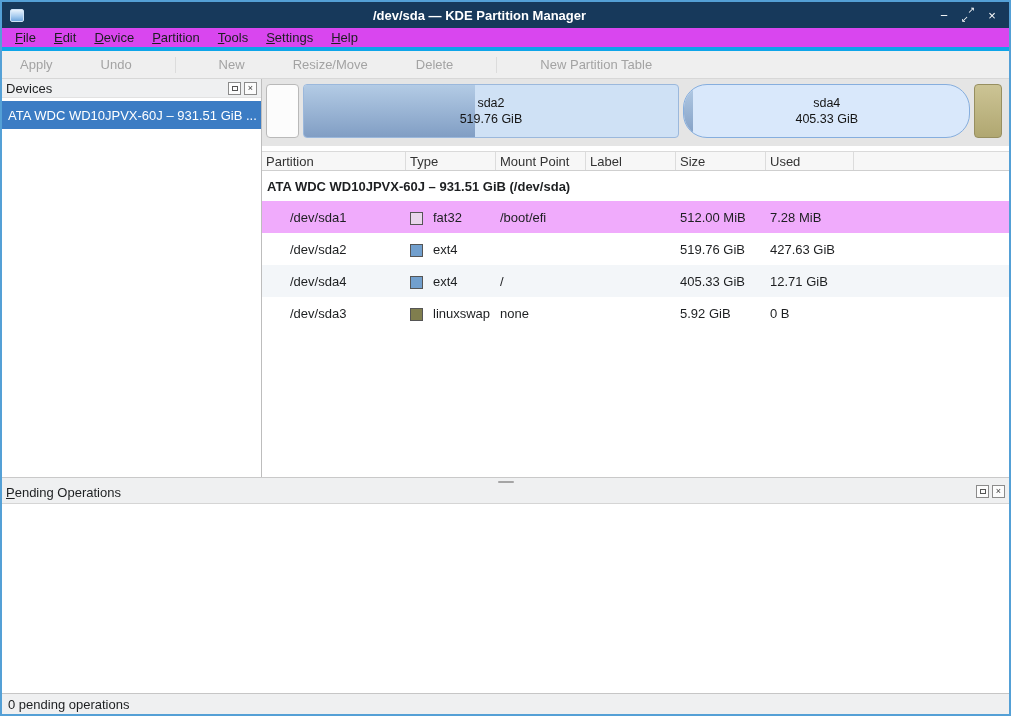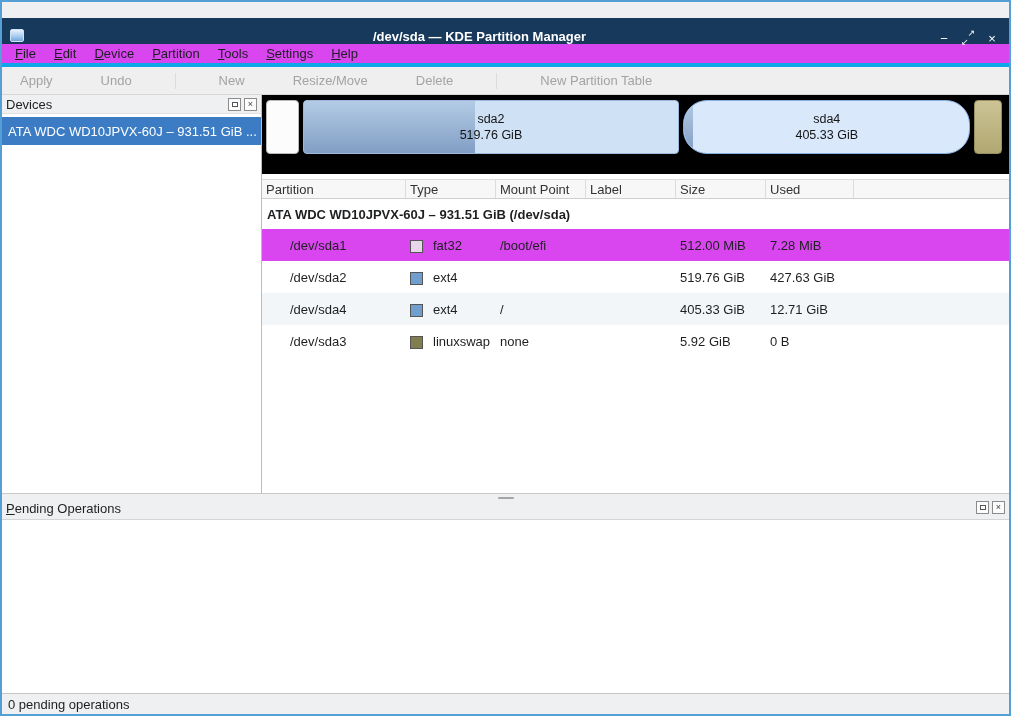--- a/index.html
+++ b/index.html
@@ -13,21 +13,21 @@
   .window {
     width:1011px; height:716px;
     border:2px solid #54a0d6;
     display:flex; flex-direction:column;
     background:#eff0f1;
   }
   
   .titlebar {
     height:26px; flex:0 0 26px;
     background:#17395b; color:#fff;
-    display:flex; align-items:flex-start; padding:11px 8px;margin-top:16px;
+    display:flex; align-items:center; padding:11px 8px;
   }
   .win-icon {
     width:14px; height:13px; border-radius:2px;
     background:linear-gradient(180deg,#e8f2fc 0%,#a9cdf0 55%,#6fa6dc 100%);
     border:1px solid #cfe3f7; flex:0 0 auto;
   }
   .titlebar .title {
     flex:1; text-align:center; font-weight:bold; font-size:13px;
     white-space:nowrap; overflow:hidden;
   }
@@ -78,21 +78,21 @@
   }
   .float-glyph { width:6px; height:5px; border:1px solid #555; }
   .device-item {
     margin-top:3px; height:28px; padding:0 6px;
     background:#3b7cc4; color:#fff;
     display:flex; align-items:center;
     white-space:nowrap; overflow:hidden; font-size:13px;
   }
   
   .content { flex:1; display:flex; flex-direction:column; background:#fff; min-width:0; }
-  .partbar-wrap { background:#000000; padding:5px 4px 20px 4px; }
+  .partbar-wrap { background:#e5e5e5; padding:5px 4px 8px 4px; }
   .partbar { display:flex; gap:4px; height:54px; }
   .seg {
     position:relative; border:1px solid #b9b9b9; border-radius:4px;
     overflow:hidden; background:#fff;
   }
   .seg .used { position:absolute; left:0; top:0; bottom:0; width:0; }
   .seg .lbl {
     position:absolute; inset:0; z-index:1;
     display:flex; flex-direction:column; align-items:center; justify-content:center;
     font-size:12.5px; line-height:1.3; color:#141414; text-align:center;
@@ -237,21 +237,21 @@
           <div class="th">Type</div>
           <div class="th">Mount Point</div>
           <div class="th">Label</div>
           <div class="th">Size</div>
           <div class="th">Used</div>
           <div class="th filler"></div>
         </div>
 
         <div class="group-row">ATA WDC WD10JPVX-60J – 931.51 GiB (/dev/sda)</div>
 
-        <div class="row" style="background: #d946ef;">
+        <div class="row" style="background: #f0abfc;">
           <div class="cell partition">/dev/sda1</div>
           <div class="cell type-cell">
             <span class="swatch" style="background: rgb(233, 214, 236);"></span>
             <span>fat32</span>
           </div>
           <div class="cell">/boot/efi</div>
           <div class="cell"></div>
           <div class="cell">512.00 MiB</div>
           <div class="cell">7.28 MiB</div>
           <div class="cell"></div>

